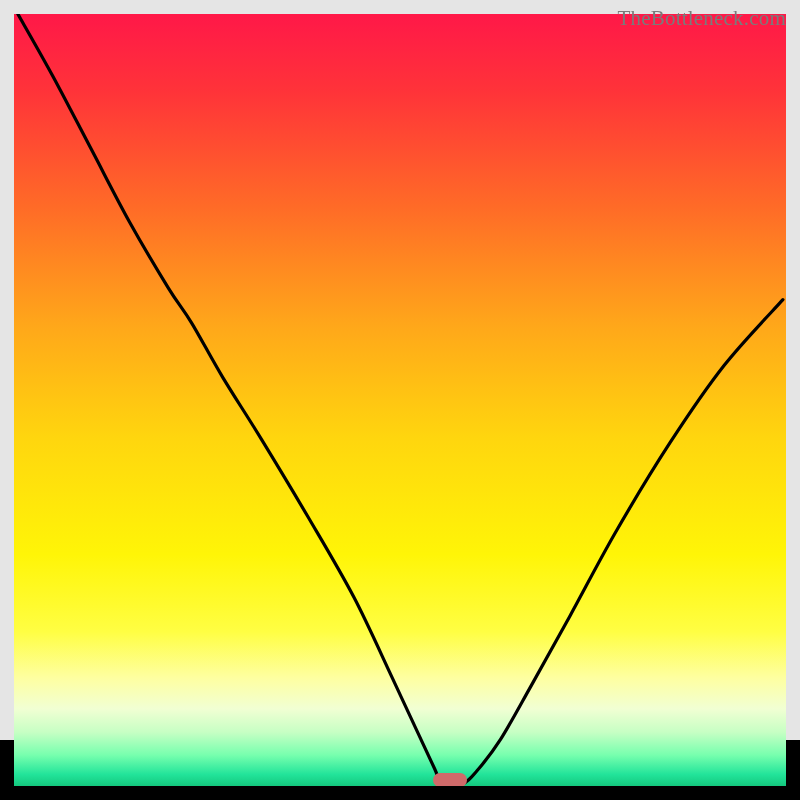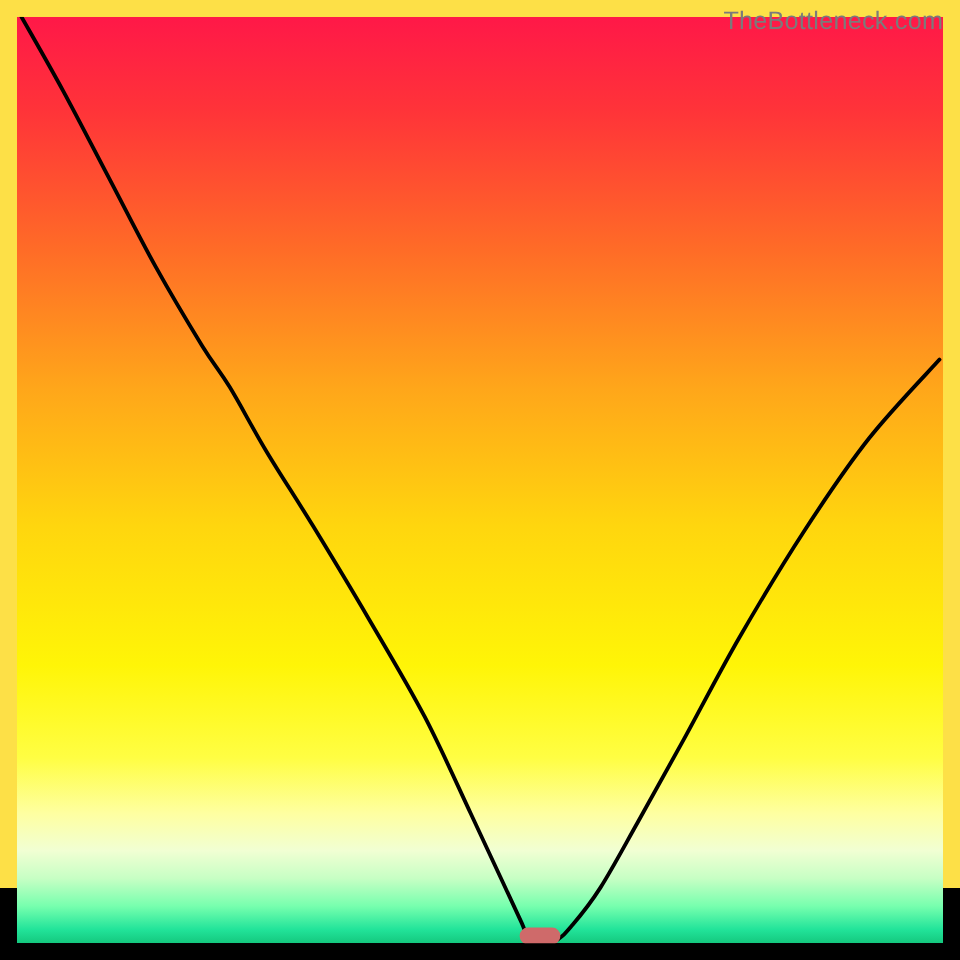--- a/index.html
+++ b/index.html
@@ -8,21 +8,22 @@
     width: 800px;
     height: 800px;
     background: #000;
     overflow: hidden;
     font-family: Arial, Helvetica, sans-serif;
   }
   .frame {
     position: relative;
     width: 800px;
     height: 740px;
-    background: #fde047;
+    background: #e5e5e5;
+    font-family: Liberation Serif, serif;
   }
   .plot-area {
     position: absolute;
     left: 14px;
     top: 14px;
     width: 772px;
     height: 772px;
     overflow: hidden;
   }
   .gradient {

